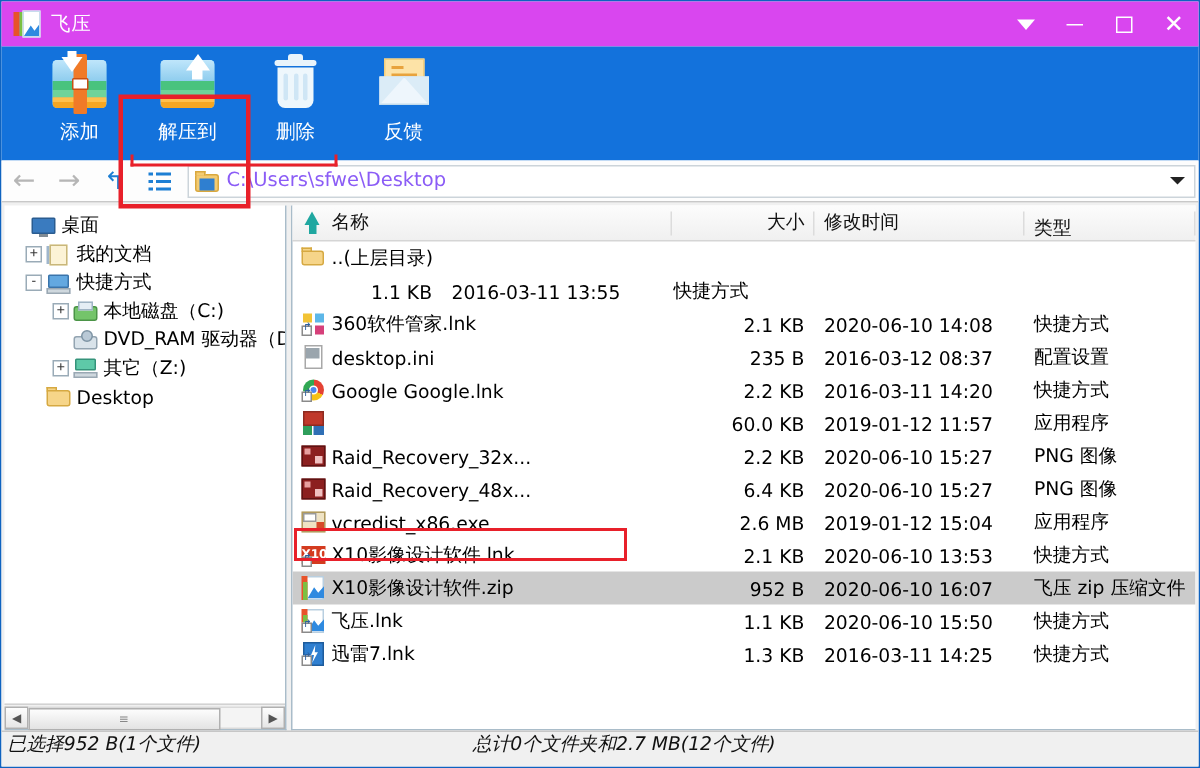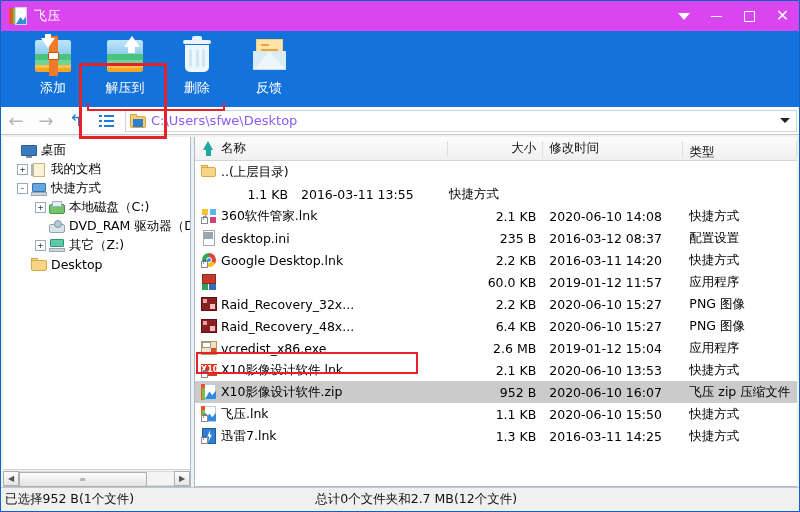--- a/index.html
+++ b/index.html
@@ -280,22 +280,23 @@
     left: 1px; top: 215px; width: 222px; height: 22px;
     border: 2px solid #e8202a;
     pointer-events: none; z-index: 20;
   }
 
   
   .statusbar {
     height: 24px; flex: 0 0 24px;
     background: #f0f0f0;
     border-top: 1px solid #c6c6c6;
-    display:flex; align-items:center;
-    position: relative;
+    display:flex; align-items:flex-start;
+    position: relative;
+    font-style: italic;
   }
   .st-left { padding-left: 4px; font-size:12.5px; color:#111; }
   .st-center { position:absolute; left:50%; transform:translateX(-42%); font-size:12.5px; color:#111; }
 </style>
 </head>
 <body>
 
 <div class="app">
 
   <div class="titlebar">
@@ -569,21 +570,21 @@
           <div class="cell type">配置设置</div>
         </div>
 
         <div class="row">
           <div class="cell name">
             <span class="fico fi-chrome">
                 <span class="c"></span>
                 <span class="i"></span>
                 <span class="shlink"></span>
               </span>
-            <span>Google Desktop.lnk</span>
+            <span>Google Google.lnk</span>
           </div>
           <div class="cell size">2.2 KB</div>
           <div class="cell time">2016-03-11 14:20</div>
           <div class="cell type">快捷方式</div>
         </div>
 
         <div class="row">
           <div class="cell name">
             <span class="fico fi-logo">
                 <span class="b"></span>

